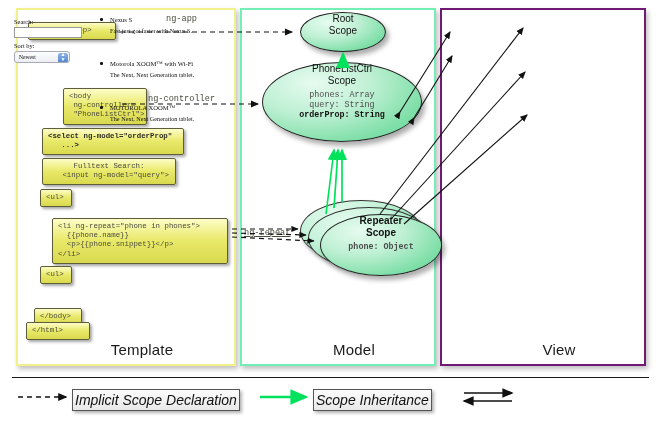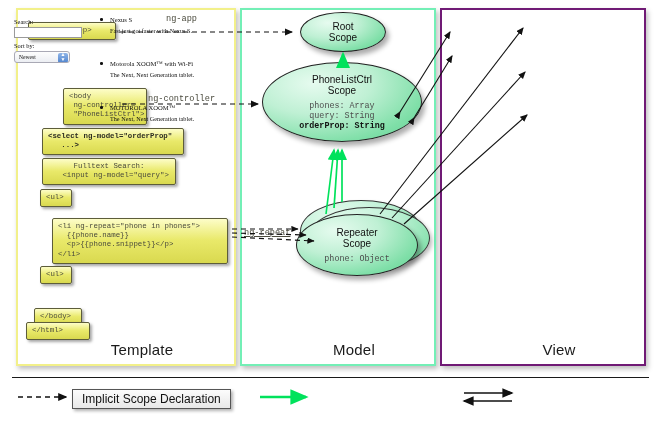--- a/index.html
+++ b/index.html
@@ -56,21 +56,20 @@
   
   .ellipse {
     position: absolute;
     border: 1.4px solid #222;
     border-radius: 50%;
     background: radial-gradient(ellipse at 32% 26%, #e6fbef 0%, #bff0d4 38%, #7fdfa8 74%, #62cf92 100%);
     box-shadow: 3px 4px 5px rgba(0,0,0,0.33);
     display: flex;
     flex-direction: column;
     align-items: center;
-    justify-content: center;
     text-align: center;
   }
   .ellipse .etitle {
     font-family: "Liberation Sans", sans-serif;
     font-size: 10px;
     line-height: 11.5px;
     color: #111;
   }
   .ellipse .eprops {
     margin-top: 4px;
@@ -167,24 +166,25 @@
     position: absolute;
     left: 12px; top: 377px;
     width: 637px; height: 0;
     border-top: 1.4px solid #1a1a1a;
   }
   .legend-box {
     position: absolute;
     border: 1px solid #555;
     background: linear-gradient(180deg,#fcfcfc 0%, #e8e8e8 100%);
     box-shadow: 2px 2px 3px rgba(0,0,0,0.3);
-    font-size: 12px;
-    color: #111;
-    padding: 2px 9px;
+    font-size: 14px;
+    color: #111;
+    padding: 2px 2px;
     white-space: nowrap;
+    font-style: italic;
   }
 
   svg.overlay {
     position: absolute;
     left: 0; top: 0;
     width: 661px; height: 425px;
     pointer-events: none;
   }
 </style>
 </head>
@@ -229,21 +229,21 @@
   </div>
 
   <div class="ellipse" style="left:262px; top:62px; width:160px; height:80px;">
     <div class="etitle">PhoneListCtrl</div>
     <div class="etitle">Scope</div>
     <div class="eprops"><span>phones: Array</span><br><span>query: String</span><br><span class="b">orderProp: String</span></div>
   </div>
 
   <div class="stack-ghost" style="left:300px; top:200px; width:122px; height:62px;"></div>
   <div class="stack-ghost" style="left:308px; top:207px; width:122px; height:62px;"></div>
-  <div class="ellipse" style="left:296px; top:214px; width:122px; height:62px;">
+  <div class="ellipse" style="left:320px; top:214px; width:122px; height:62px;font-weight:bold;">
     <div class="etitle">Repeater</div>
     <div class="etitle">Scope</div>
     <div class="eprops">phone: Object</div>
   </div>
 
   <div class="view-inner">
     <div class="vlabel" style="left:6px;  top:10px;">Search:</div>
     <div class="vinput" style="left:6px;  top:19px; width:68px;"></div>
     <div class="vlabel" style="left:6px;  top:34px;">Sort by:</div>
     <div class="vselect" style="left:6px;  top:43px; width:56px;">
@@ -334,14 +334,15 @@
         <path d="M0,0 L7,3 L0,6 z" fill="#00e25c"></path>
       </marker>
     </defs>
     <path d="M18,397 L66,397" stroke="#111" stroke-width="1.3" stroke-dasharray="5,4" fill="none" marker-end="url(#lg-black)"></path>
     <path d="M260,397 L306,397" stroke="#00e25c" stroke-width="2.6" fill="none" marker-end="url(#lg-green)"></path>
     <path d="M464,393 L512,393" stroke="#111" stroke-width="1.6" fill="none" marker-end="url(#lg-black)"></path>
     <path d="M512,401 L464,401" stroke="#111" stroke-width="1.6" fill="none" marker-end="url(#lg-black)"></path>
   </svg>
 
   <div class="legend-box" style="left:72px;  top:389px;">Implicit Scope Declaration</div>
+  <div class="legend-box" style="left:313px; top:389px;">Scope Inheritance</div>
 
 </div>
 
 </body></html>

